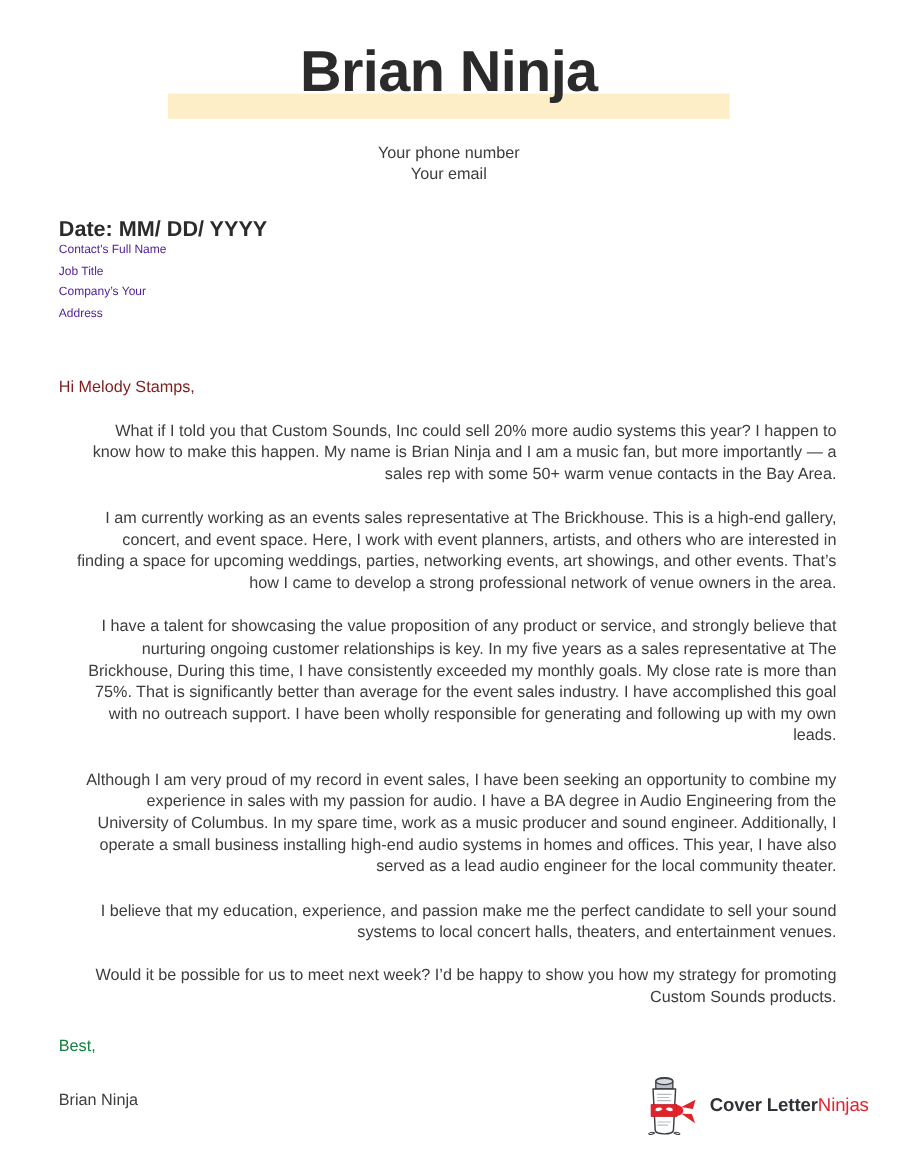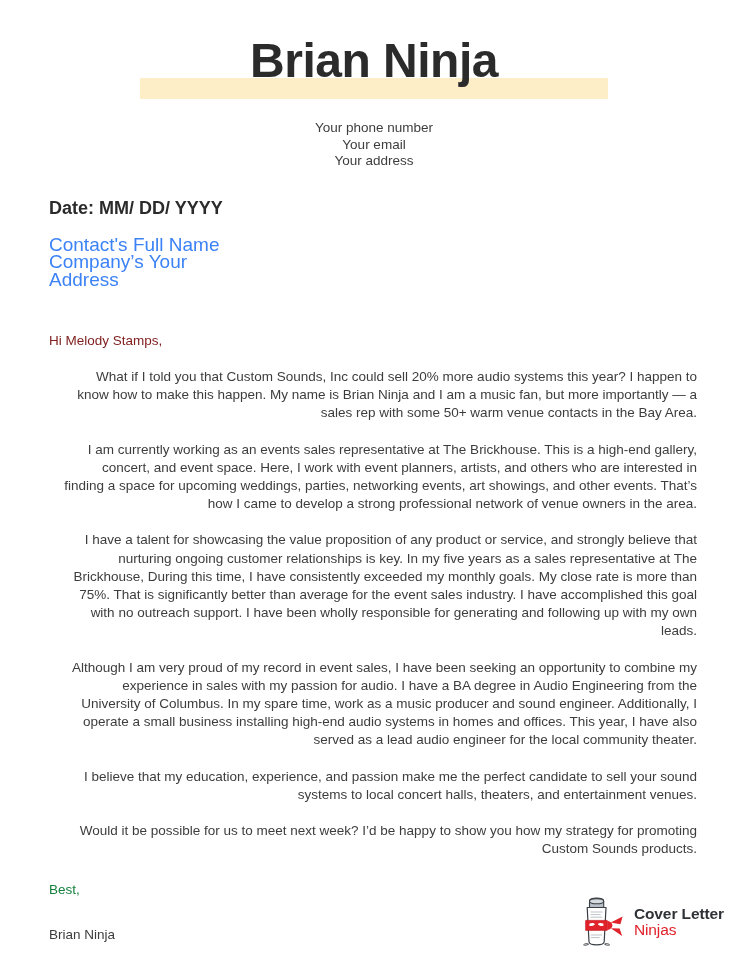--- a/index.html
+++ b/index.html
@@ -68,24 +68,23 @@
     box-sizing: border-box;
   }
   .date-line {
     margin-top: 30px;
     font-size: 18px;
     font-weight: bold;
     color: #2b2b2b;
     line-height: 17px;
   }
   .recipient-block {
-    margin-top: 19px;
-    font-size: 19px;
+    font-size: 10px;
     line-height: 17.5px;
-    color: #3b82f6;
+    color: #4c1d95;
   }
   .recipient-line { display: block; }
 
   .salutation {
     margin-top: 44px;
     font-size: 13.5px;
     line-height: 18px;
     color: #7f1d1d;
   }
   .para {
@@ -118,21 +117,21 @@
     align-items: center;
     gap: 9px;
   }
   .logo-mark {
     width: 46px;
     height: 50px;
     flex: 0 0 auto;
   }
   .logo-text {
     display: flex;
-    flex-direction: column;
+    flex-direction: row;
     line-height: 1.04;
   }
   .logo-text-top {
     font-size: 15.5px;
     font-weight: bold;
     color: #2f3337;
     letter-spacing: -0.1px;
   }
   .logo-text-bottom {
     font-size: 15.5px;
@@ -148,30 +147,30 @@
 
   <div class="header">
     <div class="name-wrap">
       <div class="name-highlight"></div>
       <h1 class="doc-name">Brian Ninja</h1>
     </div>
 
     <div class="contact-block">
       <span class="contact-line">Your phone number</span>
       <span class="contact-line">Your email</span>
-      <span class="contact-line">Your address</span>
     </div>
   </div>
 
   <div class="sheet">
 
     <div class="date-line">Date: MM/ DD/ YYYY</div>
 
     <div class="recipient-block">
       <span class="recipient-line">Contact's Full Name</span>
+      <span class="recipient-line">Job Title</span>
       <span class="recipient-line">Company’s Your</span>
       <span class="recipient-line">Address</span>
     </div>
 
     <div class="salutation">Hi Melody Stamps,</div>
 
     <p class="para">What if I told you that Custom Sounds, Inc could sell 20% more audio systems this year? I happen to know how to make this happen. My name is Brian Ninja and I am a music fan, but more importantly — a sales rep with some 50+ warm venue contacts in the Bay Area.</p>
     <p class="para">I am currently working as an events sales representative at The Brickhouse. This is a high-end gallery, concert, and event space. Here, I work with event planners, artists, and others who are interested in finding a space for upcoming weddings, parties, networking events, art showings, and other events. That’s how I came to develop a strong professional network of venue owners in the area.</p>
     <p class="para">I have a talent for showcasing the value proposition of any product or service, and strongly believe that nurturing ongoing customer relationships is key. In my five years as a sales representative at The Brickhouse, During this time, I have consistently exceeded my monthly goals. My close rate is more than 75%. That is significantly better than average for the event sales industry. I have accomplished this goal with no outreach support. I have been wholly responsible for generating and following up with my own leads.</p>
     <p class="para">Although I am very proud of my record in event sales, I have been seeking an opportunity to combine my experience in sales with my passion for audio. I have a BA degree in Audio Engineering from the University of Columbus. In my spare time, work as a music producer and sound engineer. Additionally, I operate a small business installing high-end audio systems in homes and offices. This year, I have also served as a lead audio engineer for the local community theater.</p>

